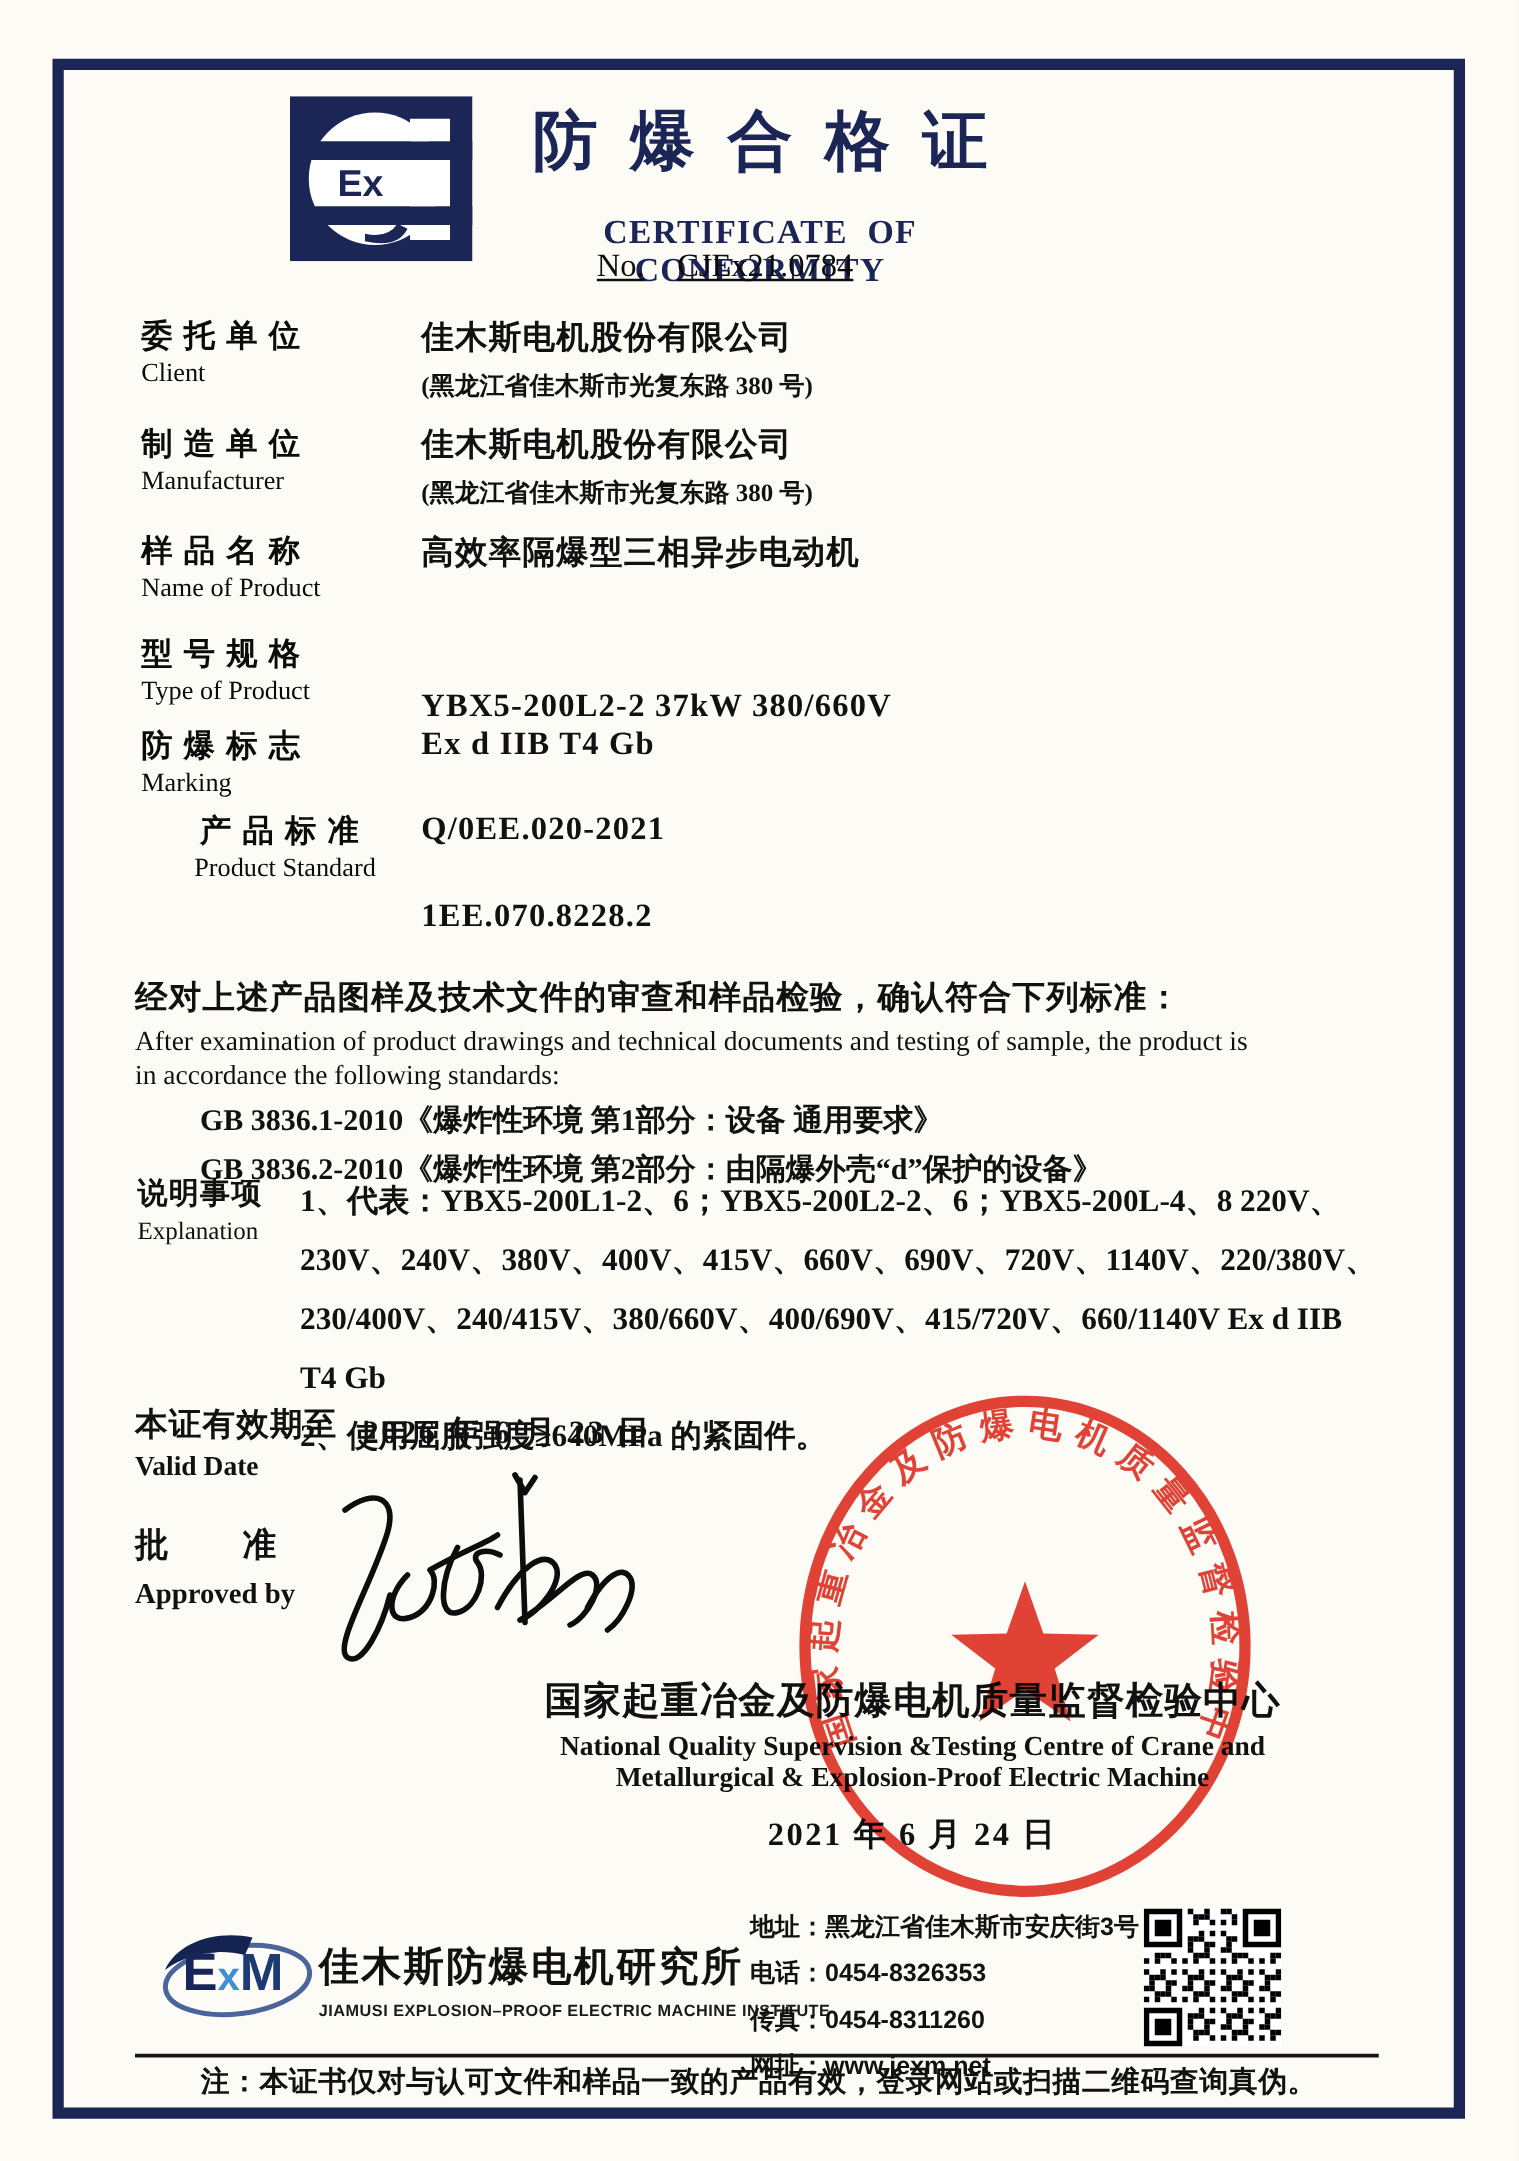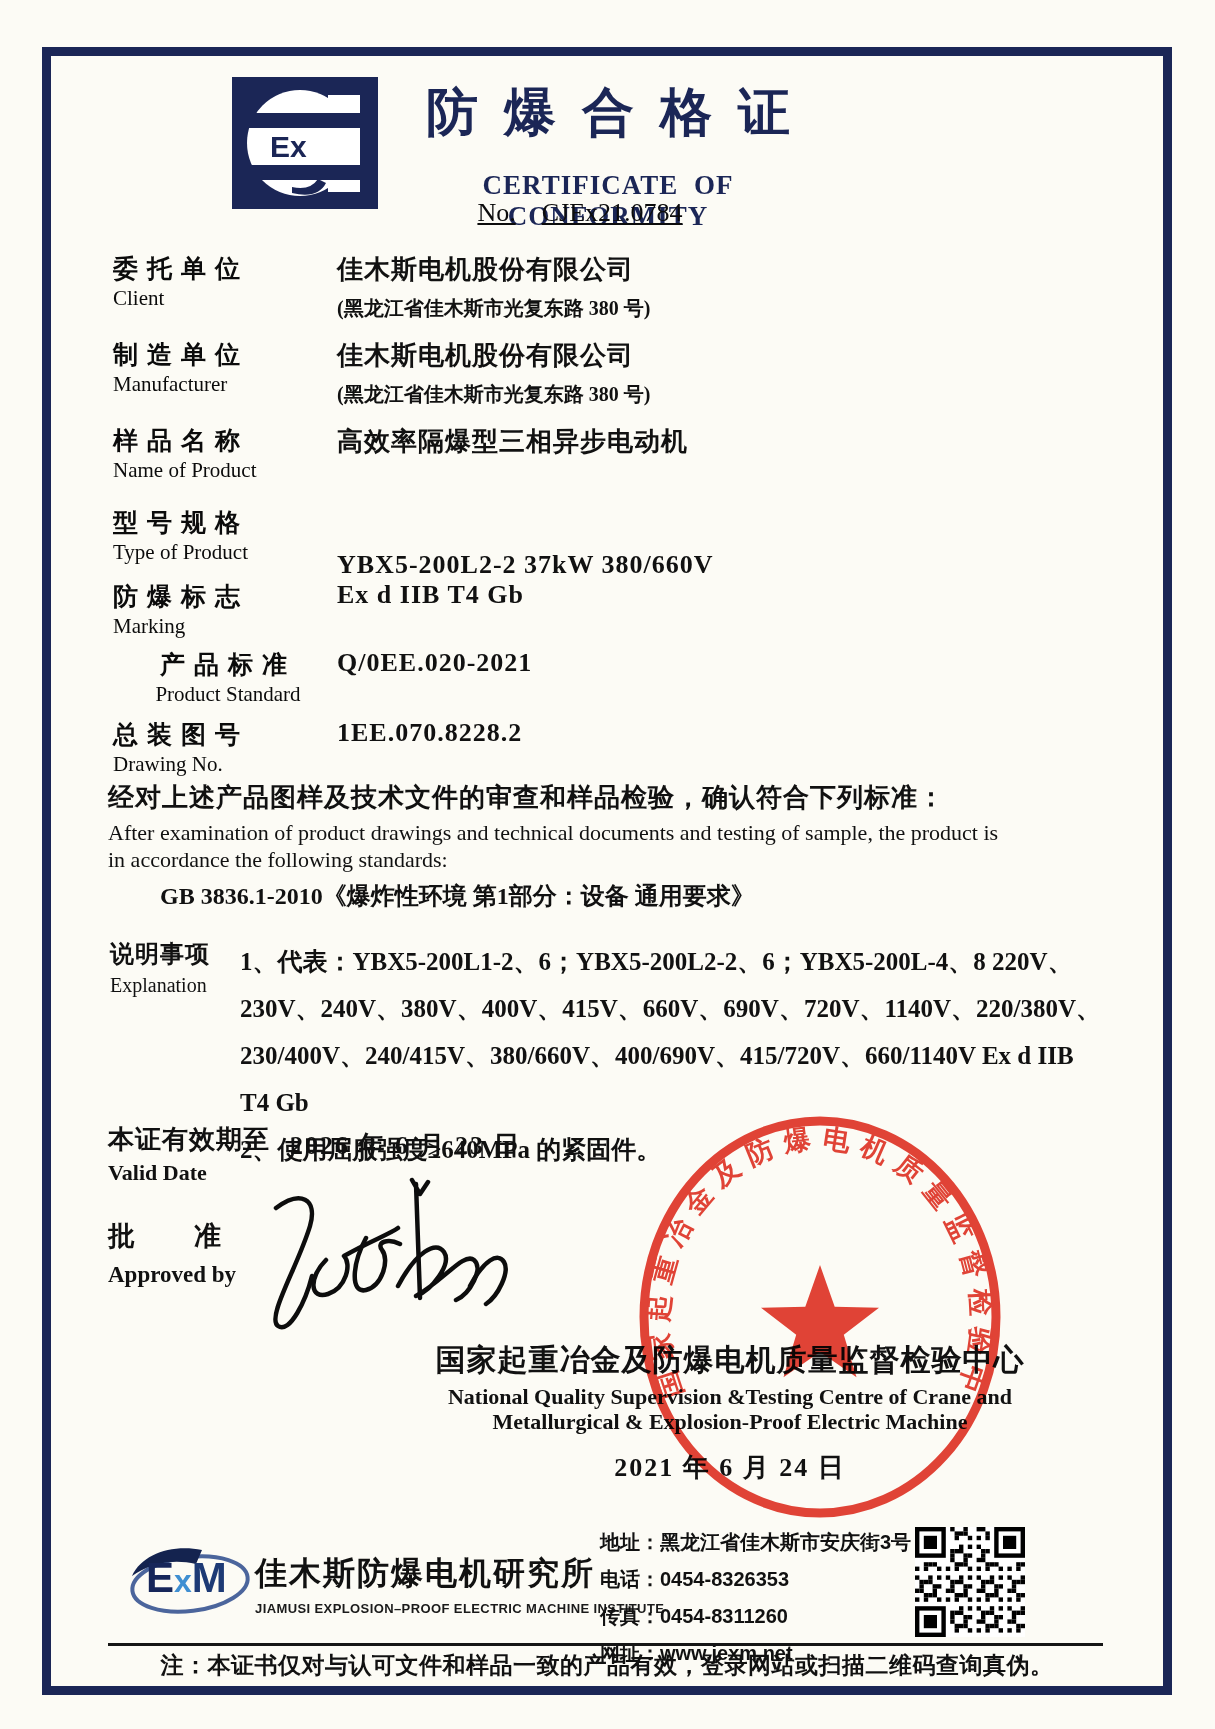--- a/index.html
+++ b/index.html
@@ -156,32 +156,29 @@
   </div>
 
   <div class="f-label" style="top:648px;text-align:center;">
     <div class="cn">产品标准</div>
     <div class="en">Product Standard</div>
   </div>
   <div class="f-value" style="top:648px;">
     <div class="v1">Q/0EE.020-2021</div>
   </div>
 
-  <div class="f-label" style="top:718px;">
-    <div class="cn">总装图号</div>
-    <div class="en">Drawing No.</div>
-  </div>
   <div class="f-value" style="top:718px;">
     <div class="v1">1EE.070.8228.2</div>
   </div>
 
   <div class="decl">
     <div class="cn">经对上述产品图样及技术文件的审查和样品检验，确认符合下列标准：</div>
     <div class="en">After examination of product drawings and technical documents and testing of sample, the product is in accordance the following standards:</div>
     <div class="std">GB 3836.1-2010《爆炸性环境 第1部分：设备 通用要求》</div>
+    <div class="std">GB 3836.2-2010《爆炸性环境 第2部分：由隔爆外壳“d”保护的设备》</div>
   </div>
 
   <div class="expl-label">
     <div class="cn">说明事项</div>
     <div class="en">Explanation</div>
   </div>
   <div class="expl-lines">
     <div>1、代表：YBX5-200L1-2、6；YBX5-200L2-2、6；YBX5-200L-4、8   220V、</div>
     <div>230V、240V、380V、400V、415V、660V、690V、720V、1140V、220/380V、</div>
     <div>230/400V、240/415V、380/660V、400/690V、415/720V、660/1140V   Ex d IIB</div>

